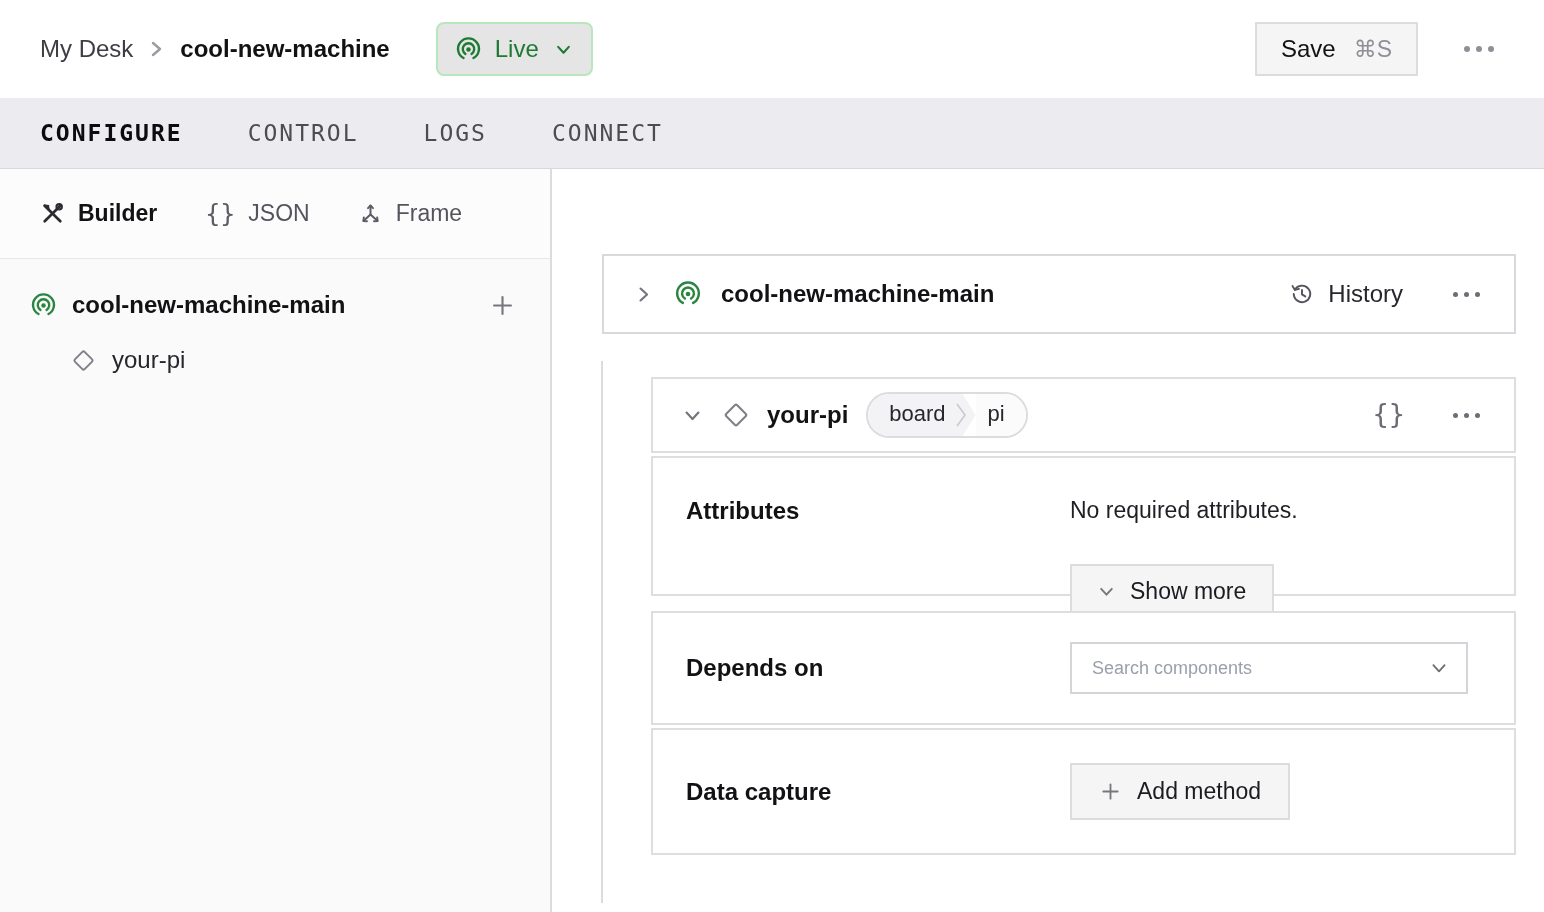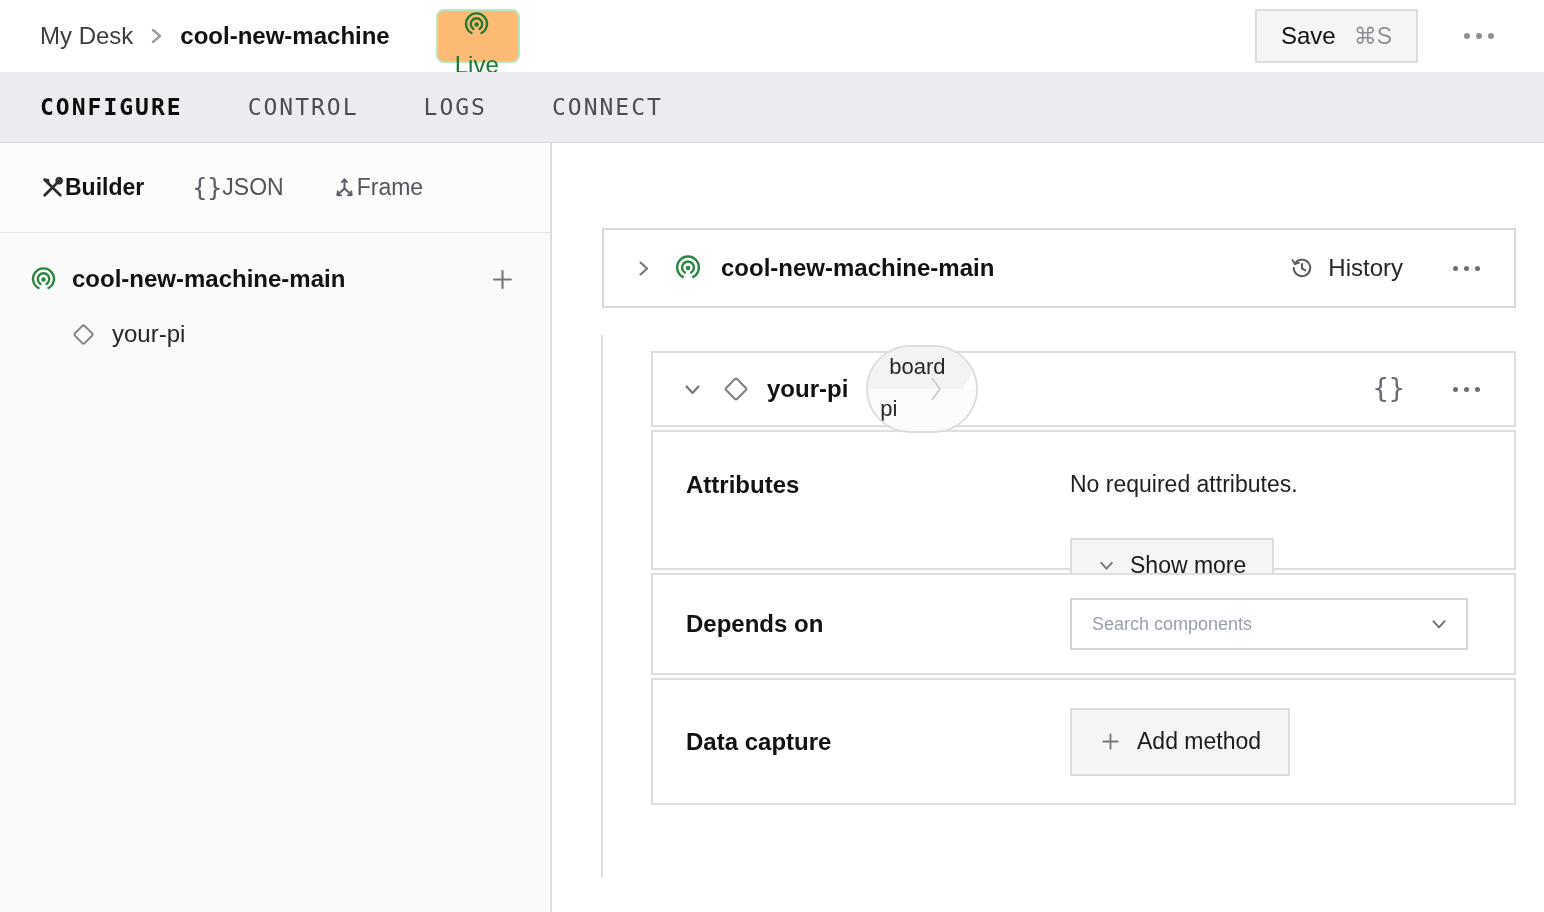--- a/index.html
+++ b/index.html
@@ -6,31 +6,31 @@
   html,body { width:1544px; height:912px; }
   body {
     font-family: "Liberation Sans", "DejaVu Sans", sans-serif;
     background:#ffffff; color:#1b1b20; overflow:hidden;
     -webkit-font-smoothing:antialiased;
   }
   .app { width:1544px; height:912px; display:flex; flex-direction:column; }
 
   
   .header {
-    height:72px; background:#ffffff; display:flex; align-items:center;
+    height:98px; background:#ffffff; display:flex; align-items:center;
     padding:0 44px 0 40px; flex:0 0 auto;
   }
   .breadcrumb { display:flex; align-items:center; gap:16px; font-size:24px; }
   .crumb-parent { color:#3d3d44; cursor:pointer; }
   .crumb-sep { color:#9b9ba3; display:flex; align-items:center; }
   .crumb-current { color:#121215; font-weight:700; }
   .live-badge {
     margin-left:46px; height:54px; display:flex; align-items:center; gap:13px;
-    background:#fdba74; border:2px solid #b9e6bc; border-radius:8px;
-    padding:0 19px 0 17px; color:#1e7a32; font-size:24px; font-weight:500; cursor:pointer;flex-direction:column;
+    background:#e5e5e5; border:2px solid #b9e6bc; border-radius:8px;
+    padding:0 19px 0 17px; color:#1e7a32; font-size:24px; font-weight:500; cursor:pointer;
   }
   .header-right { margin-left:auto; display:flex; align-items:center; }
   .save-btn {
     height:54px; display:flex; align-items:center; gap:18px; cursor:pointer;
     background:#f5f5f6; border:2px solid #dcdce0; border-radius:1px;
     padding:0 24px; font-size:24px;
   }
   .save-label { color:#121215; }
   .save-shortcut { color:#8f8f98; font-size:23px; }
   .dots { display:flex; align-items:center; gap:6px; cursor:pointer; padding:6px; }
@@ -53,21 +53,21 @@
 
   
   .sidebar {
     width:552px; flex:0 0 auto; border-right:2px solid #dcdcdf;
     background:#fafafb; display:flex; flex-direction:column;
   }
   .view-switcher {
     height:90px; background:#fcfcfd; border-bottom:1px solid #e7e7ea;
     display:flex; align-items:center; padding:0 40px; gap:48px; flex:0 0 auto;
   }
-  .view-item { display:flex; align-items:center; font-size:23px; color:#54545c; cursor:pointer; }
+  .view-item { display:flex; align-items:center; gap:13px; font-size:23px; color:#54545c; cursor:pointer; }
   .view-item .vicon { color:#5c5c65; display:flex; }
   .view-item.active { color:#121215; font-weight:700; }
   .view-item.active .vicon { color:#2b2b31; }
   .braces-glyph { font-family:"DejaVu Sans Mono","Liberation Mono",monospace; font-size:25px; font-weight:500; }
 
   .tree { padding:32px 34px 0 30px; }
   .tree-machine-row { display:flex; align-items:center; gap:15px; }
   .tree-machine-name { font-size:24px; font-weight:700; color:#121215; flex:1; cursor:pointer; }
   .plus-btn { color:#76767e; display:flex; cursor:pointer; }
   .tree-component-row { display:flex; align-items:center; gap:16px; margin:27px 0 0 41px; cursor:pointer; }
@@ -93,21 +93,21 @@
   .component-card { position:absolute; left:99px; right:28px; top:208px; display:flex; flex-direction:column; gap:3px; }
   .section { border:2px solid #dedee1; background:#fff; }
 
   .comp-header { height:76px; display:flex; align-items:center; padding:0 28px 0 30px; }
   .comp-title { font-size:24px; font-weight:700; color:#121215; margin-left:17px; }
   .diamond-icon { color:#80808a; display:flex; margin-left:18px; }
   .comp-header .diamond-icon { margin-left:20px; }
 
   .pill {
     display:flex; align-items:stretch; margin-left:18px; border:2px solid #dcdce0;
-    border-radius:999px; overflow:hidden; font-size:22px; color:#26262c; position:relative;flex-direction:column;
+    border-radius:999px; overflow:hidden; font-size:22px; color:#26262c; position:relative;
   }
   .pill-type {
     background:#f3f3f5; padding:7px 30px 9px 21px;
     clip-path:polygon(0 0, calc(100% - 13px) 0, 100% 50%, calc(100% - 13px) 100%, 0 100%);
   }
   .pill-chev { position:absolute; left:calc(50% + 14px); top:50%; transform:translate(-50%,-50%); color:#c9c9ce; }
   .pill-model { background:#fbfbfc; padding:7px 21px 9px 12px; }
 
   .braces-btn {
     margin-left:auto; font-family:"DejaVu Sans Mono","Liberation Mono",monospace;
@@ -121,35 +121,35 @@
   .sec-attributes { height:140px; padding-top:39px; align-items:flex-start; }
   .attr-content { display:flex; flex-direction:column; gap:40px; align-items:flex-start; }
   .attr-empty { font-size:23px; color:#1f1f24; }
   .showmore-btn {
     height:54px; display:flex; align-items:center; gap:15px; cursor:pointer;
     background:#f5f5f6; border:2px solid #dcdce0; padding:0 26px;
     font-size:23px; color:#1b1b20;
   }
   .btn-chev { color:#76767e; display:flex; }
 
-  .sec-depends { height:102px; align-items:center; }
+  .sec-depends { height:114px; align-items:center;margin-top:12px; }
   .search-select {
     width:398px; height:52px; border:2px solid #d4d4d9; background:#fff;
     display:flex; align-items:center; padding:0 18px 0 20px; cursor:text;
   }
   .search-input {
     border:none; outline:none; flex:1; font-size:18px; min-width:0;
     font-family:"Liberation Sans","DejaVu Sans",sans-serif; color:#1b1b20; background:transparent;
   }
   .search-input::placeholder { color:#9aa0ab; }
   .select-chev { color:#6d6d76; display:flex; flex:0 0 auto; cursor:pointer; }
 
   .sec-datacapture { height:127px; align-items:center; }
   .addmethod-btn {
-    height:68px; display:flex; align-items:center; gap:15px; cursor:pointer;
+    height:57px; display:flex; align-items:center; gap:15px; cursor:pointer;
     background:#f5f5f6; border:2px solid #dcdce0; padding:0 27px;
     font-size:23px; color:#1b1b20;
   }
   .plus-glyph { color:#76767e; display:flex; }
 </style>
 </head>
 <body>
 
 <div class="app">
 

